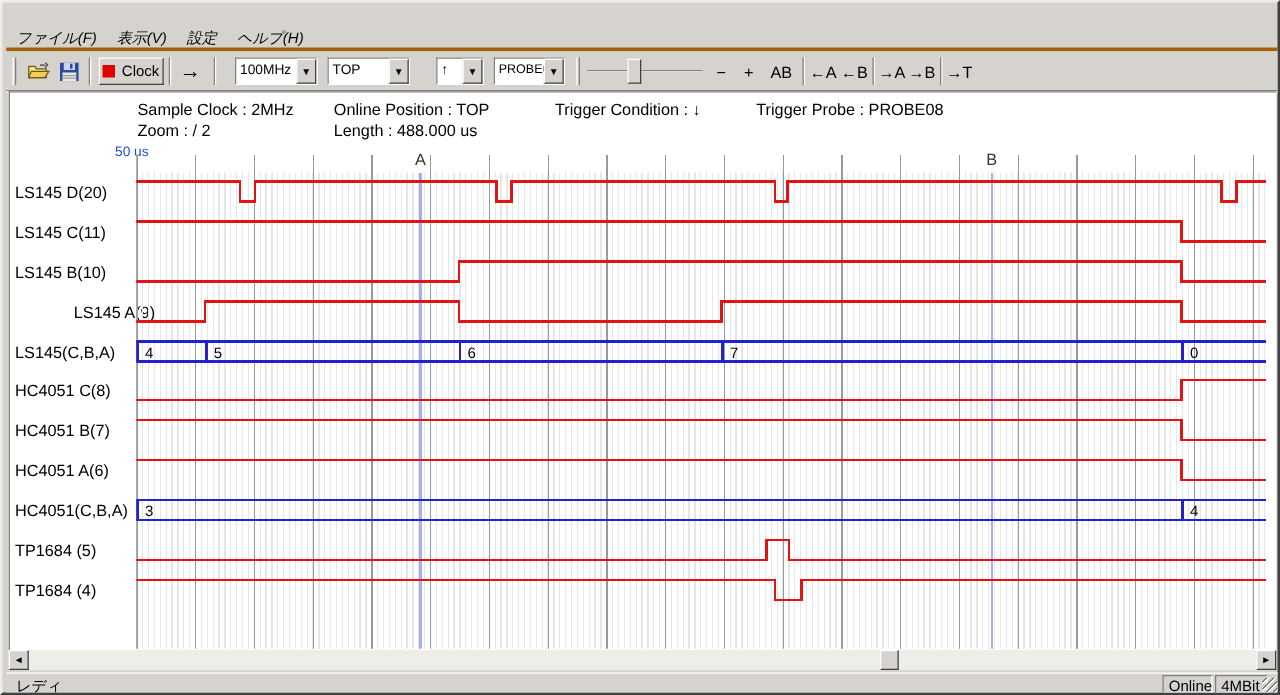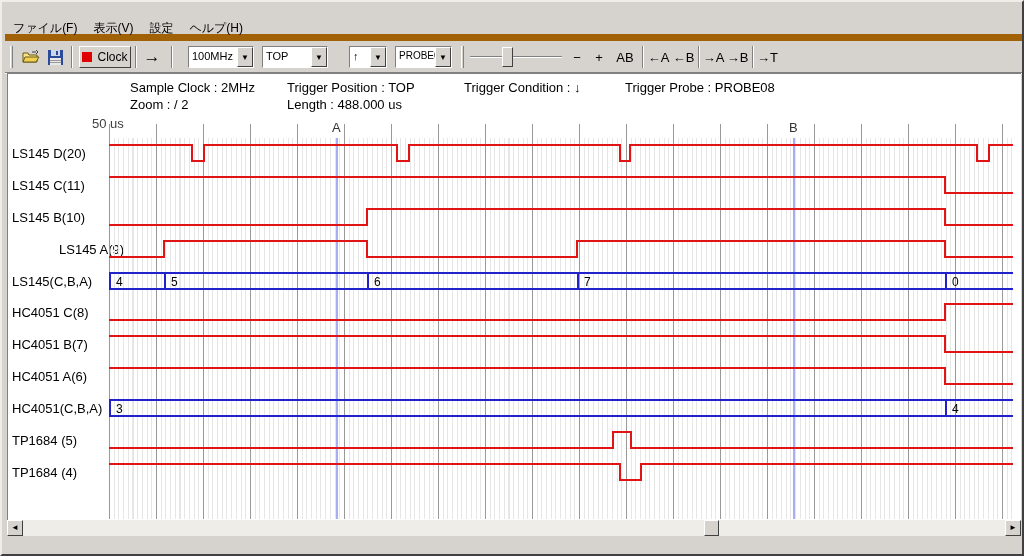--- a/index.html
+++ b/index.html
@@ -26,21 +26,22 @@
     border-right:1px solid #404040; border-bottom:1px solid #404040;
     position:relative;
   }
   .glyph-min { position:absolute; left:3px; bottom:2px; width:7px; height:2px; background:#000; }
   .glyph-max { position:absolute; left:3px; top:2px; width:8px; height:8px; border:1px solid #000; border-top:2px solid #000; }
   .glyph-close { font-size:11px; font-weight:bold; line-height:12px; }
   
   .menubar {
     position:absolute; left:3px; top:21px; width:1018px; height:18px;
     display:flex; align-items:center; font-size:12px; color:#000;
-    border-bottom:7px solid #a16207;
+    border-bottom:3px solid #a16207;
+    font-style:italic;
   }
   .menu-item { padding:1px 8px; white-space:nowrap; }
   
   .toolbar {
     position:absolute; left:3px; top:39px; width:1018px; height:32px;
     border-bottom:1px solid #808080; background:#d6d3ce;
   }
   .toolbar::after{ content:""; position:absolute; left:0; bottom:-2px; width:100%; height:1px; background:#fff; }
   .t-abs { position:absolute; top:5px; height:22px; display:flex; align-items:center; justify-content:center; }
   .t-sep { position:absolute; top:5px; width:2px; height:22px; border-left:1px solid #808080; border-right:1px solid #fff; }
@@ -67,22 +68,22 @@
   .slider-thumb {
     position:absolute; top:6px; width:11px; height:20px; background:#d6d3ce;
     border-top:1px solid #fff; border-left:1px solid #fff;
     border-right:1px solid #404040; border-bottom:1px solid #404040;
   }
   
   .client {
     position:absolute; left:5px; top:71px; width:1014px; height:447px; background:#fff;
     border-top:1px solid #808080; border-left:1px solid #808080;
   }
-  .info-text { position:absolute; font-size:13px; color:#000; white-space:nowrap;margin-left:20px; }
-  .ruler-label { position:absolute; font-size:13px; color:#404040; }
+  .info-text { position:absolute; font-size:13px; color:#000; white-space:nowrap; }
+  .ruler-label { position:absolute; font-size:11px; color:#1d4ed8; }
   .ch-label { position:absolute; left:10px; font-size:13px; color:#000; white-space:nowrap; }
   #plot { position:absolute; left:107px; top:122px; width:904px; height:395px; }
   #minor-grid {
     position:absolute; left:0; top:14px; width:904px; height:381px;
     background:repeating-linear-gradient(90deg,#e6e6e6 0px,#e6e6e6 1px,transparent 1px,transparent 4.7px);
   }
   #plot svg { position:absolute; left:0; top:0; }
   .marker-label { position:absolute; top:-4px; font-size:13px; color:#333; }
   
   .hscroll {
@@ -194,21 +195,21 @@
     <div class="t-sep" style="left:693px;"></div>
     <div class="t-abs t-flat" style="left:697px; width:23px;">→A</div>
     <div class="t-abs t-flat" style="left:721px; width:23px;">→B</div>
     <div class="t-sep" style="left:747px;"></div>
     <div class="t-abs t-flat" style="left:751px; width:23px;">→T</div>
   </div>
 
   <div class="client"></div>
 
   <div class="info-text" style="left:108px; top:78px;">Sample Clock : 2MHz</div>
-  <div class="info-text" style="left:265px; top:78px;">Trigger Position : TOP</div>
+  <div class="info-text" style="left:265px; top:78px;">Online Position : TOP</div>
   <div class="info-text" style="left:442px; top:78px;">Trigger Condition : ↓</div>
   <div class="info-text" style="left:603px; top:78px;">Trigger Probe : PROBE08</div>
   <div class="info-text" style="left:108px; top:95px;">Zoom : /   2</div>
   <div class="info-text" style="left:265px; top:95px;">Length : 488.000 us</div>
 
   <div class="ruler-label" style="left:90px; top:114px;">50 us</div>
 
   <div id="ch-labels">
       <div class="ch-label" style="top: 144px;">LS145 D(20)</div>
       <div class="ch-label" style="top: 176px;">LS145 C(11)</div>
@@ -279,14 +280,20 @@
       <span class="marker-label" style="left: 223px;">A</span>
       <span class="marker-label" style="left: 680px;">B</span>
     </div>
 
   <div class="hscroll">
     <div class="sc-btn" style="left:0;"><span>◄</span></div>
     <div class="sc-thumb" style="left:697px;"></div>
     <div class="sc-btn" style="right:0;"><span>►</span></div>
   </div>
 
+  <div class="statusbar">
+    <span class="status-msg">レディ</span>
+    <span class="status-panel" style="left:925px; width:40px;">Online</span>
+    <span class="status-panel" style="left:967px; width:42px;">4MBit</span>
+    <span class="resize-grip"></span>
+  </div>
 
 </div>
 
 </body></html>

